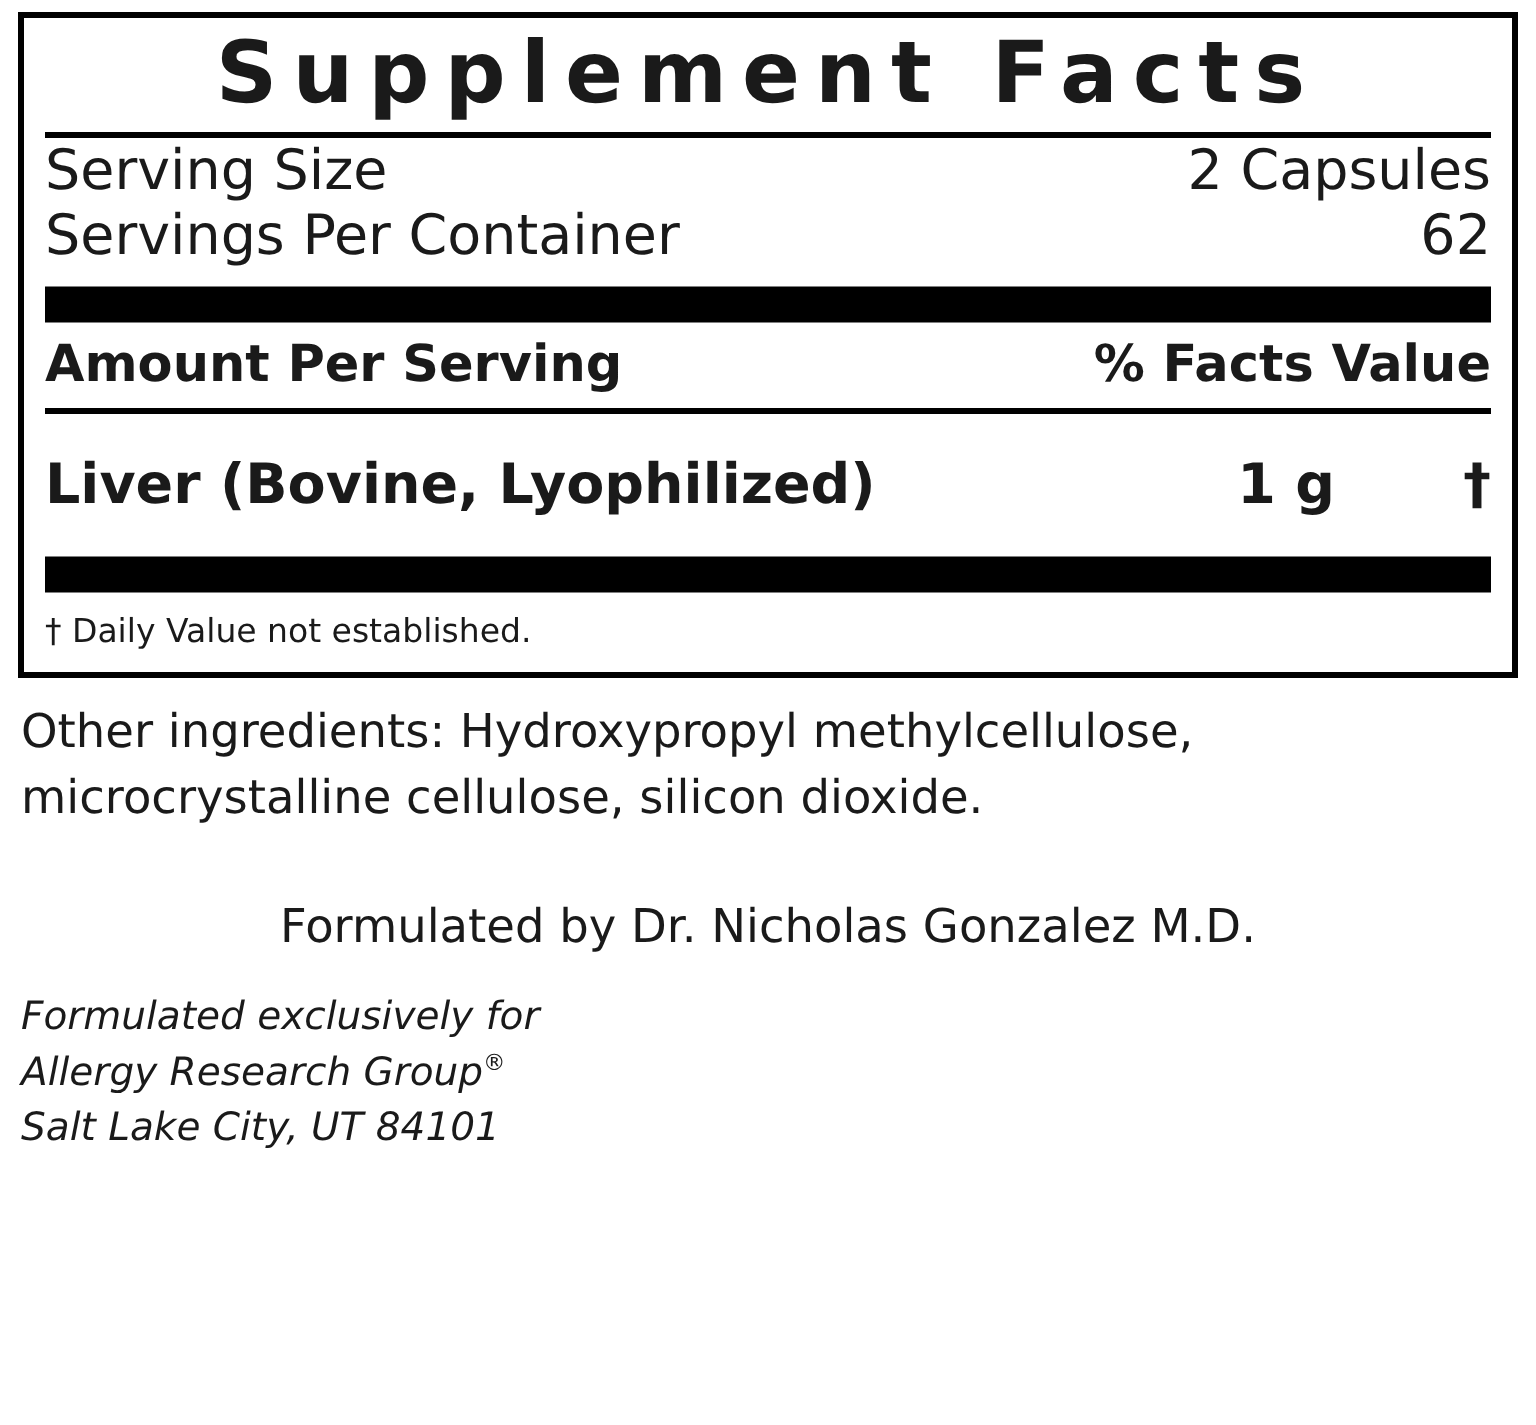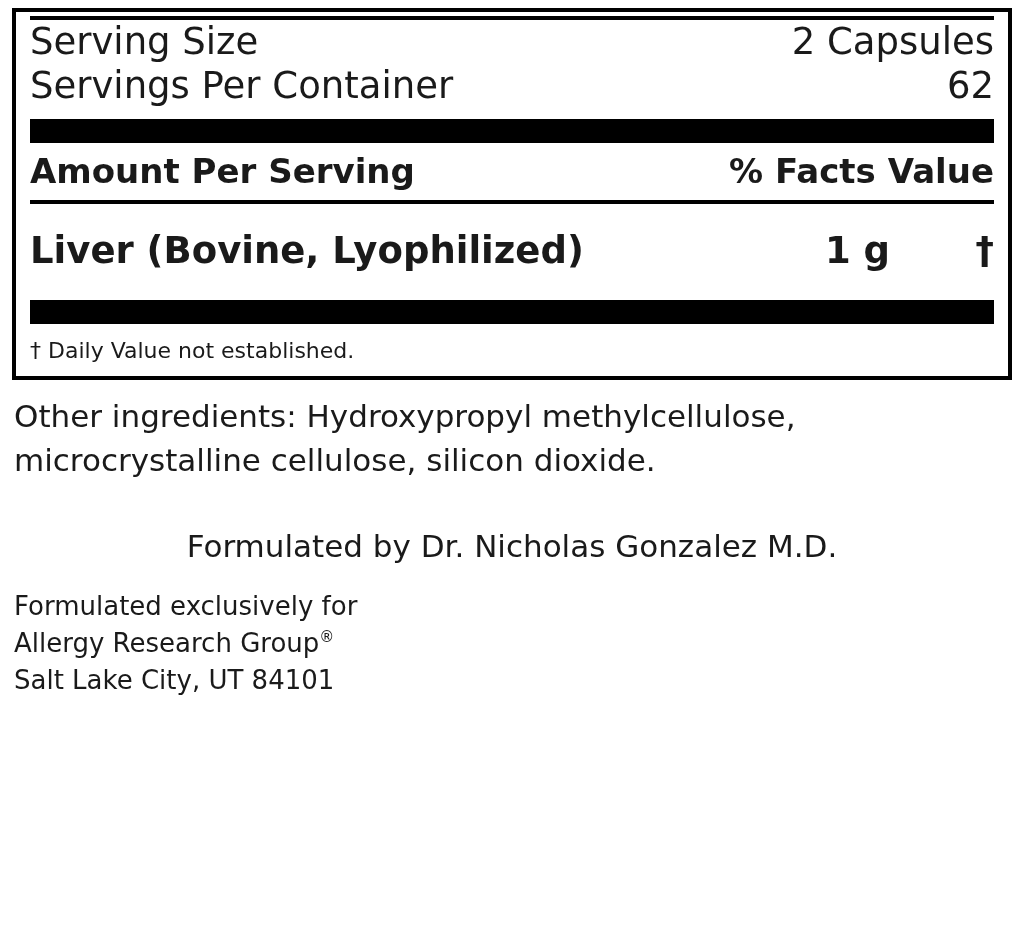--- a/index.html
+++ b/index.html
@@ -116,34 +116,35 @@
     line-height: 1.3;
     padding: 44px 2px 0 2px;
     text-align: center;
   }
 
   .company-block {
     font-size: 26px;
     line-height: 1.42;
     padding: 22px 2px 0 2px;
   }
-  .company-block div { white-space: nowrap; }
+  .company-block div { white-space: nowrap; font-style: italic; }
   .sup-reg {
     font-size: 15px;
     vertical-align: super;
     line-height: 0;
   }
 </style>
 </head>
 <body>
 
 <div class="page">
 
   <div class="sf-panel">
 
+    <div class="sf-title">Supplement Facts</div>
 
     <div class="rule-thin"></div>
 
     <div class="sf-serving-row">
       <span class="label">Serving Size</span>
       <span class="value">2 Capsules</span>
     </div>
 
     <div class="sf-serving-row">
       <span class="label">Servings Per Container</span>

